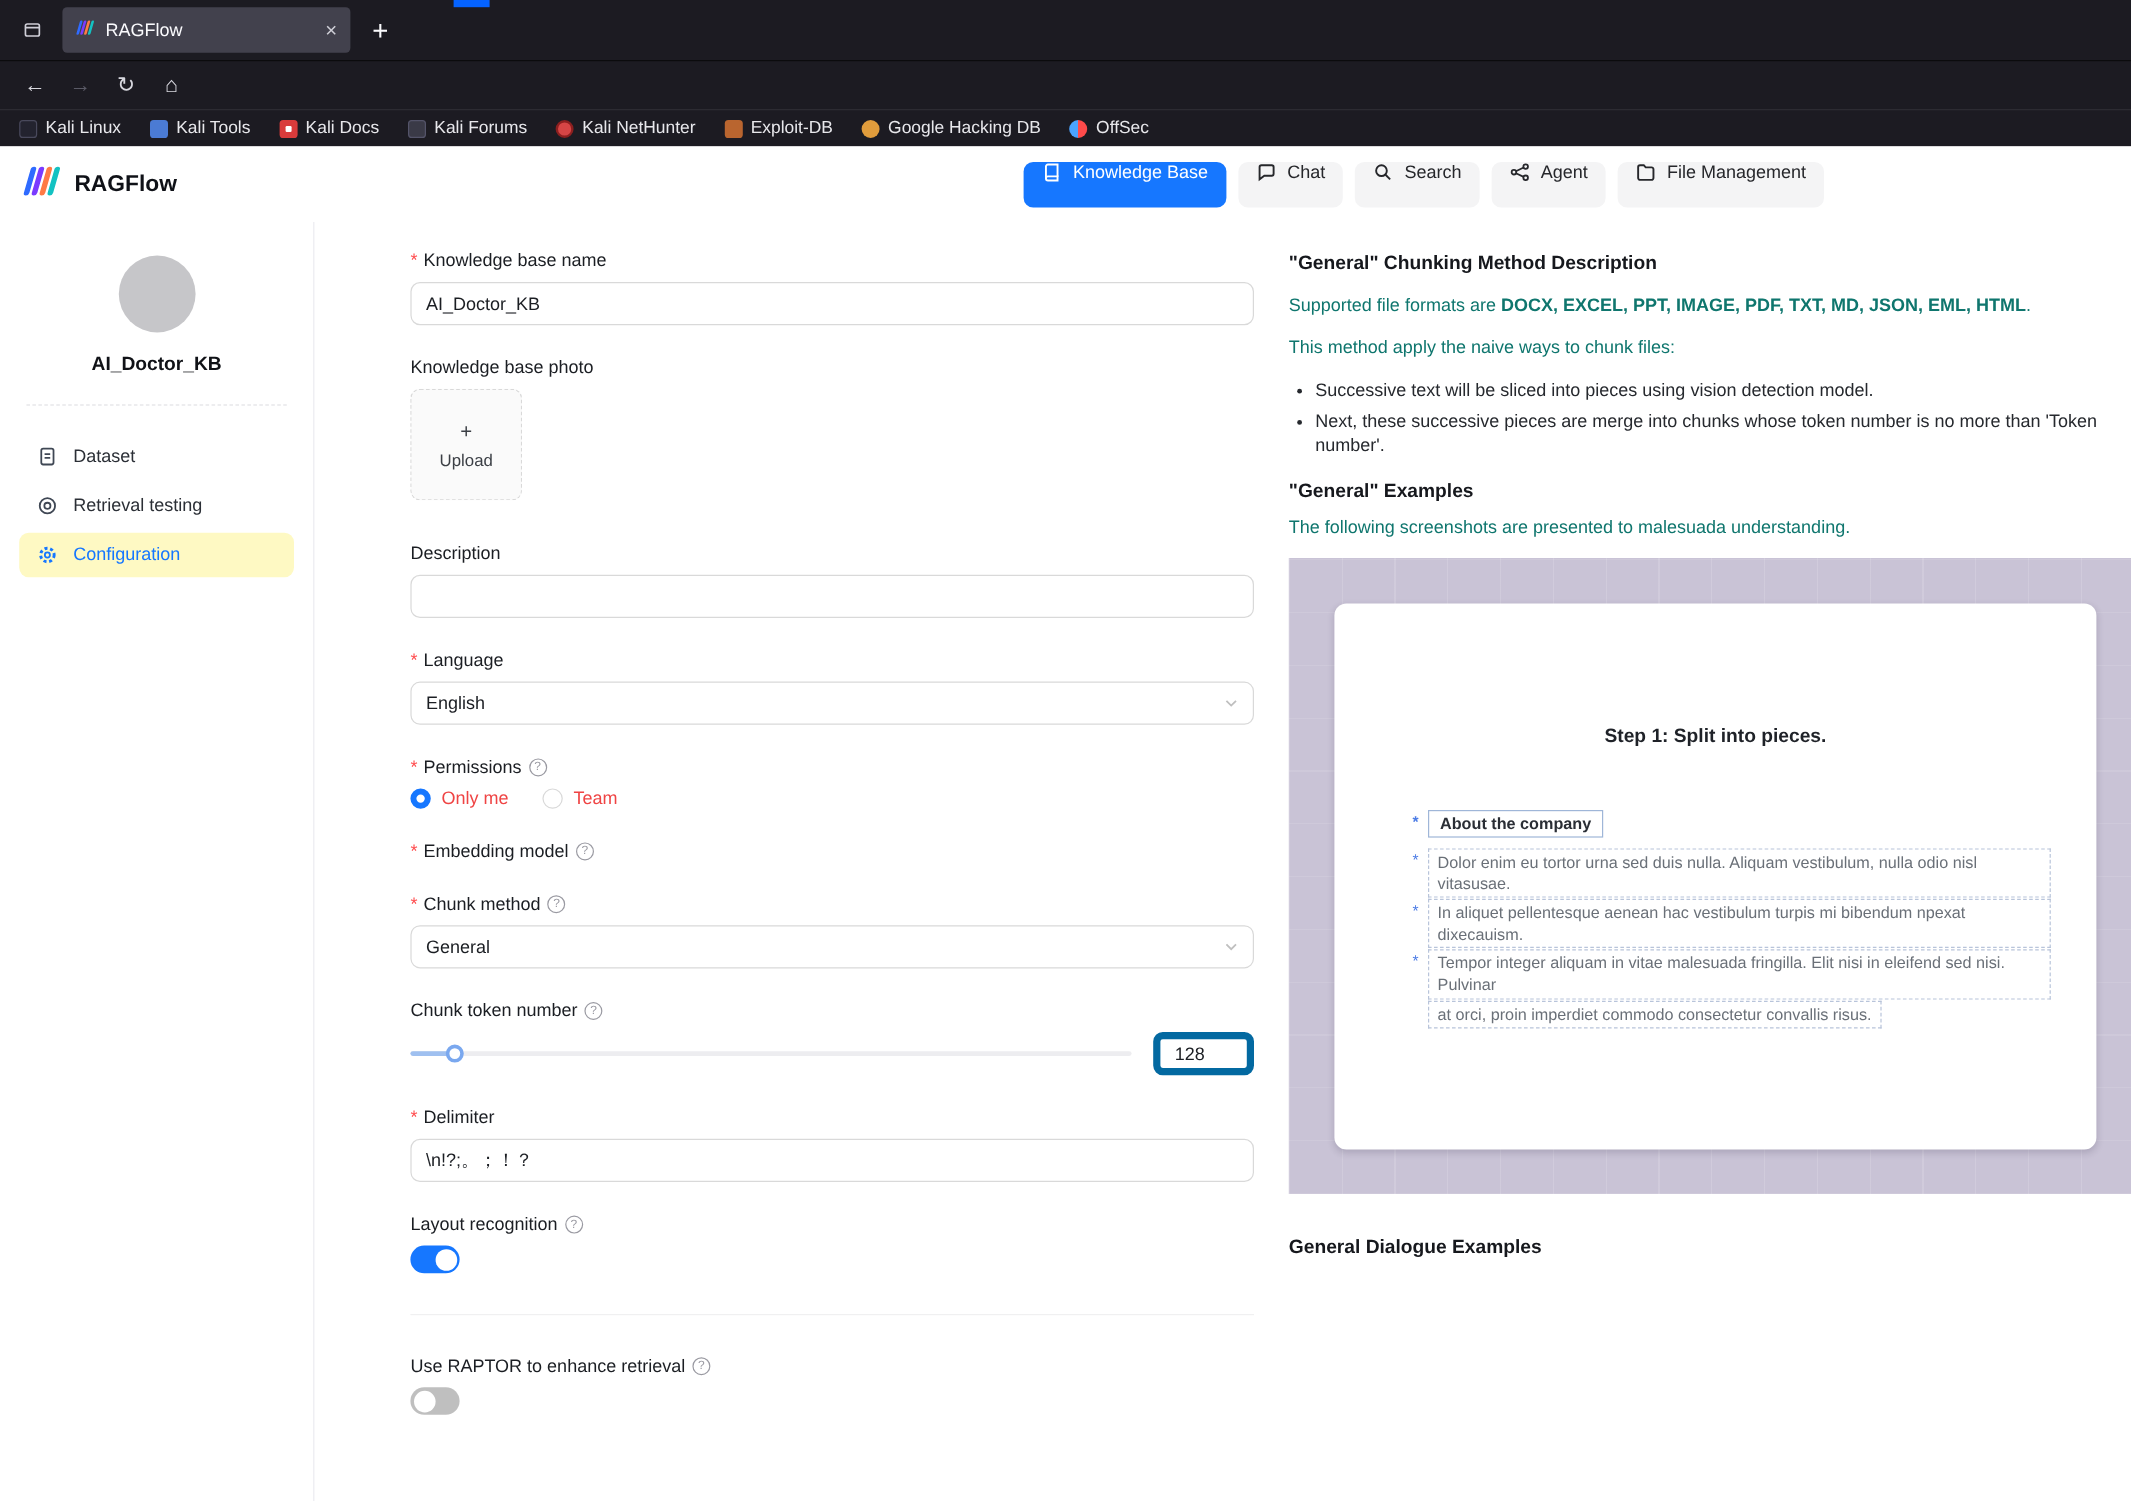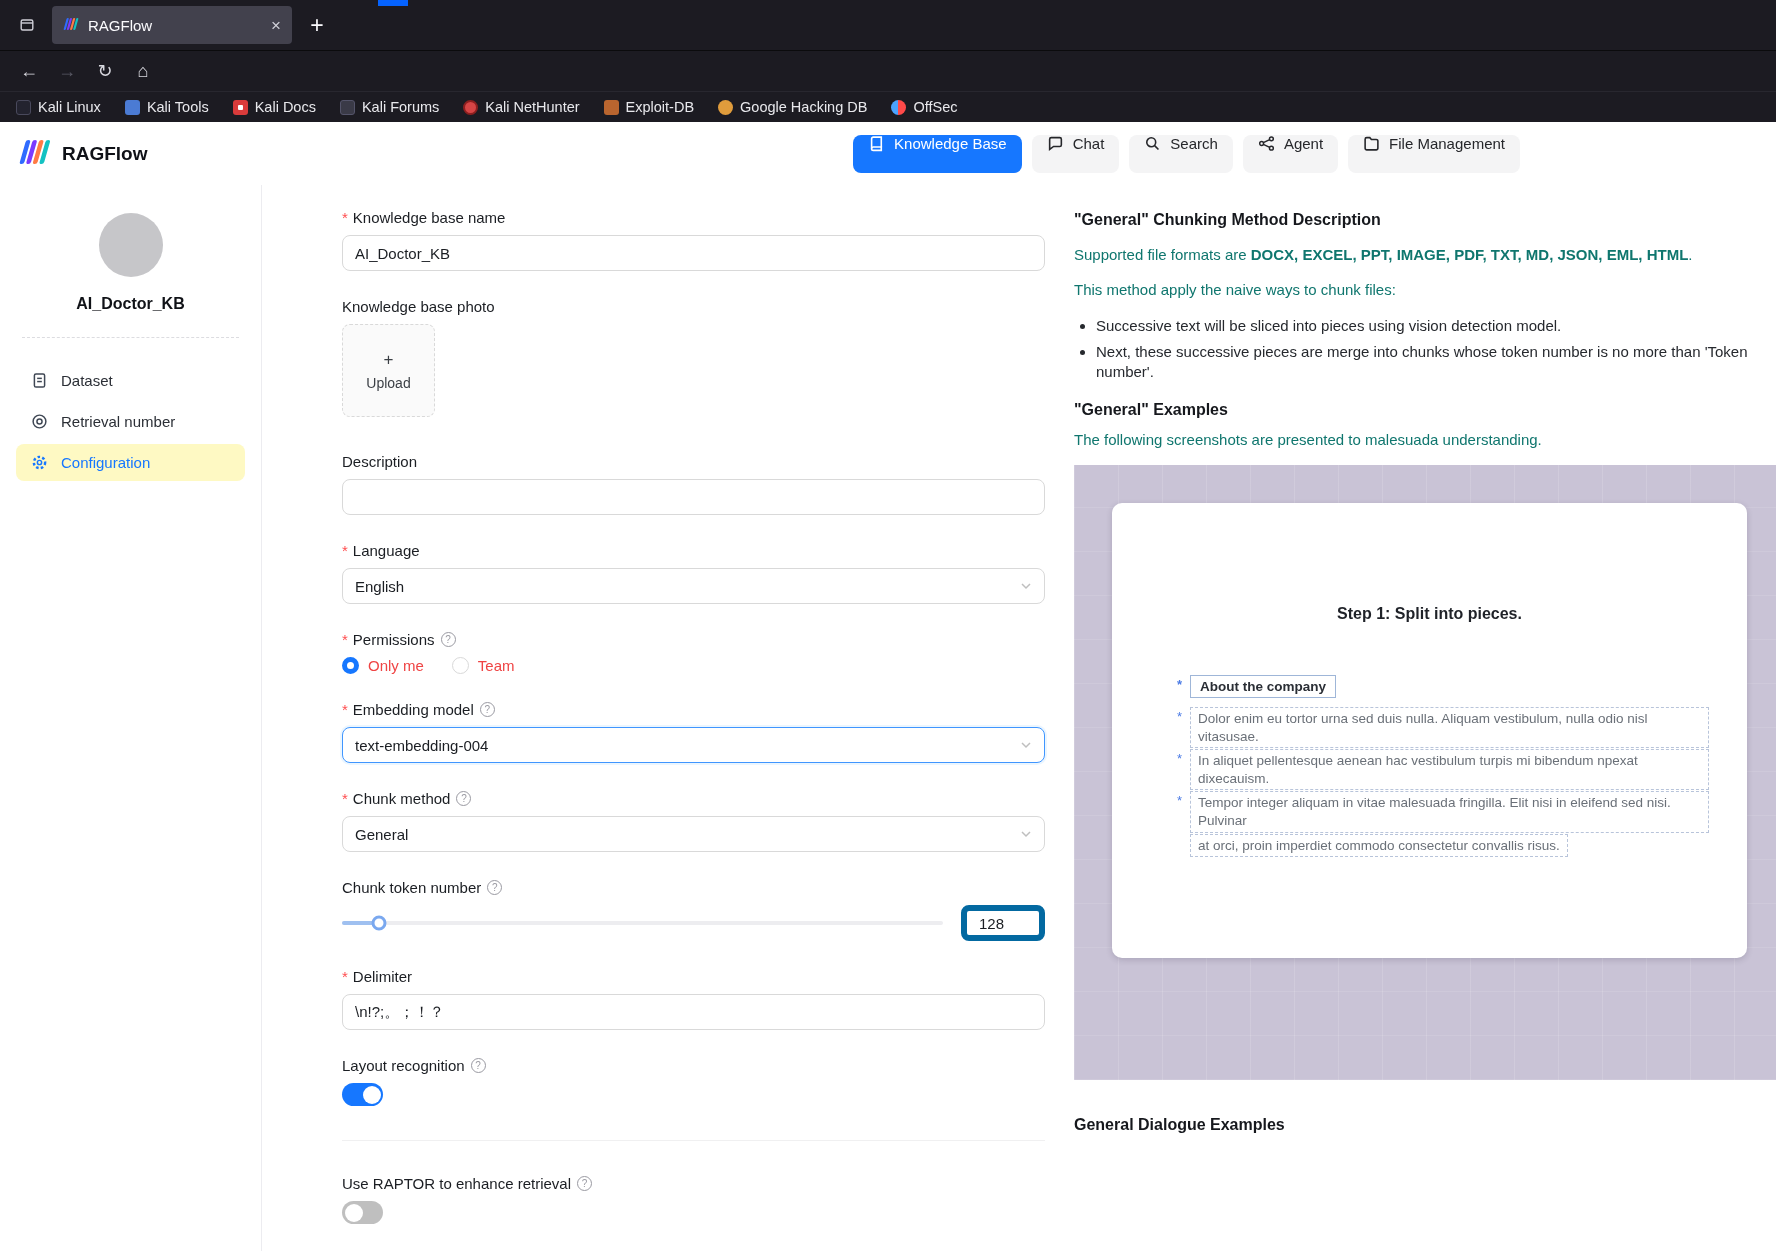--- a/index.html
+++ b/index.html
@@ -86,21 +86,21 @@
   .form-divider{border:none;border-top:1px solid #f0f0f1;margin:34px 0;}
 
   
   .right{flex:1;padding-top:26px;min-width:0;}
   .doc-title{font-size:16px;font-weight:bold;color:#16181d;margin-bottom:16px;}
   .doc-p{font-size:15px;color:#0f766e;margin-bottom:15px;line-height:1.35;}
   .doc-p b{font-weight:bold;}
   .doc-ul{margin:0 0 20px 22px;font-size:15px;color:#26292e;}
   .doc-ul li{margin-bottom:7px;line-height:1.3;}
   .doc-title.examples{margin-bottom:11px;}
-  .example-img{margin-top:12px;width:100%;height:615px;background:#c9c3d6;position:relative;
+  .example-img{margin-top:12px;width:100%;height:530px;background:#c9c3d6;position:relative;
     background-image:repeating-linear-gradient(90deg,rgba(255,255,255,.14) 0 1px,transparent 1px 44px),
                      repeating-linear-gradient(0deg,rgba(255,255,255,.10) 0 1px,transparent 1px 44px);}
   .example-card{position:absolute;left:38px;top:38px;width:635px;height:455px;background:#fff;border-radius:10px;box-shadow:0 2px 6px rgba(40,35,60,.18);}
   .step-title{text-align:center;font-size:16px;font-weight:bold;color:#1f2228;padding-top:102px;}
   .doc-mock{margin:52px 38px 0 78px;}
   .mock-label{position:relative;width:fit-content;border:1px solid #9fb6d8;padding:3px 9px;font-size:13.5px;font-weight:bold;color:#2a2e35;margin-bottom:9px;background:#fff;}
   .mock-line{position:relative;width:fit-content;border:1px dashed #b8c4da;padding:2px 7px;margin-bottom:1px;font-size:13.5px;color:#6a7078;line-height:1.3;}
   .marker{position:absolute;left:-14px;top:1px;color:#4b7be5;font-size:13px;}
   .dialogue-title{font-size:16px;font-weight:bold;color:#16181d;margin-top:36px;}
 </style>
@@ -242,21 +242,21 @@
             <line x1="5.8" y1="6" x2="10.2" y2="6"></line>
             <line x1="5.8" y1="9" x2="10.2" y2="9"></line>
         </svg>
         <span>Dataset</span>
       </div>
       <div class="side-item">
         <svg width="17" height="17" viewBox="0 0 16 16" fill="none" stroke="#3f4754" stroke-width="1.4">
           <circle cx="8" cy="8" r="6"></circle>
             <circle cx="8" cy="8" r="2.4"></circle>
         </svg>
-        <span>Retrieval number</span>
+        <span>Retrieval testing</span>
       </div>
       <div class="side-item active">
         <svg width="17" height="17" viewBox="0 0 16 16" fill="none" stroke="#1677ff">
           <circle cx="8" cy="8" r="5.3" stroke-width="2.3" stroke-dasharray="2.4 2.1"></circle>
             <circle cx="8" cy="8" r="2" stroke-width="1.4"></circle>
         </svg>
         <span>Configuration</span>
       </div>
     </div>
 
@@ -317,26 +317,20 @@
               <span>Team</span>
             </div>
           </div>
         </div>
 
         <div class="f-group">
           <div class="f-label">
             <span class="req">*</span>
             <span>Embedding model</span>
             <span class="q-ic">?</span>
-          </div>
-          <div class="sel focused">
-            <span>text-embedding-004</span>
-            <svg class="chev" width="12" height="12" viewBox="0 0 12 12" fill="none" stroke="#bfbfbf" stroke-width="1.5">
-                <path d="M2 4l4 4 4-4"></path>
-              </svg>
           </div>
         </div>
 
         <div class="f-group">
           <div class="f-label">
             <span class="req">*</span>
             <span>Chunk method</span>
             <span class="q-ic">?</span>
           </div>
           <div class="sel">

